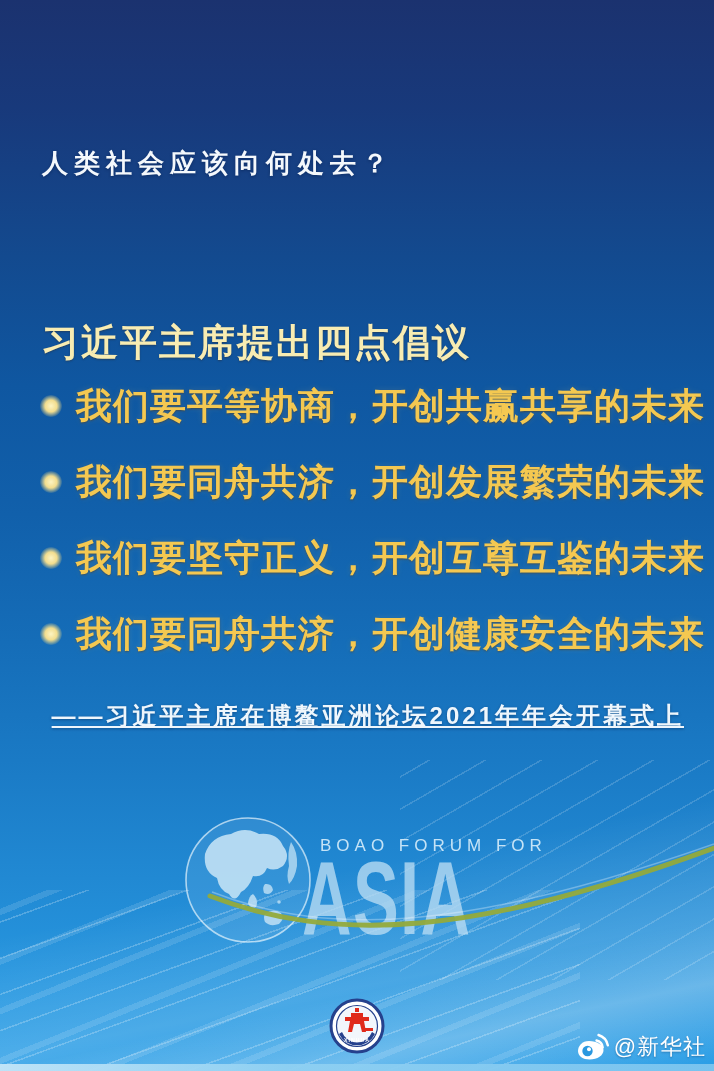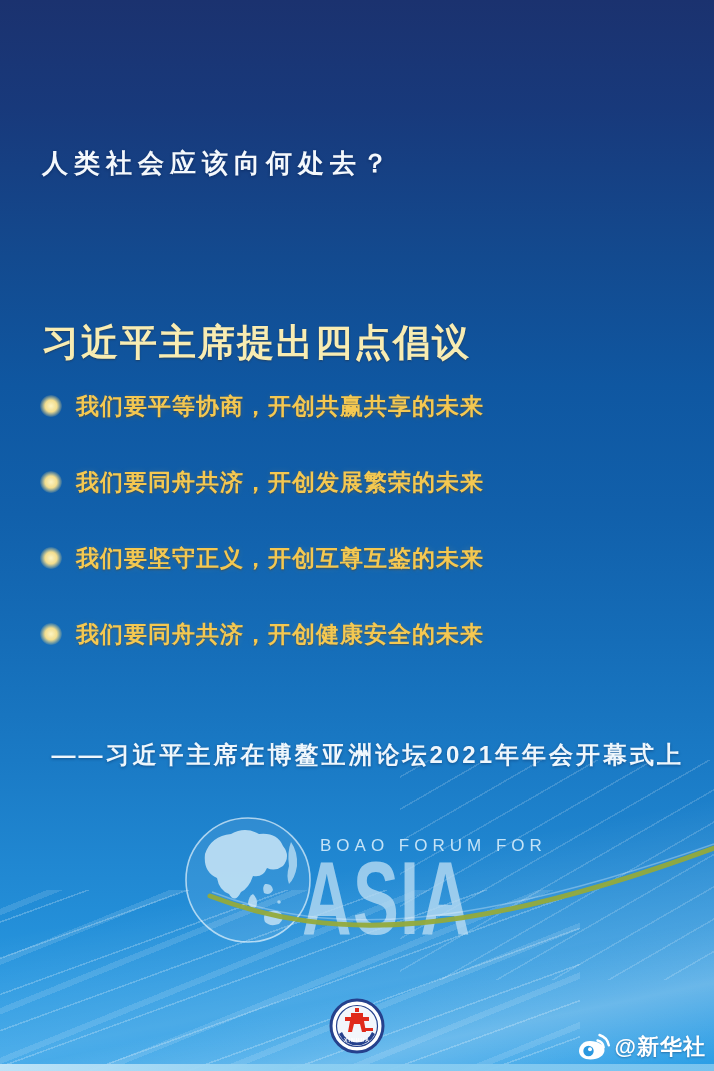--- a/index.html
+++ b/index.html
@@ -67,25 +67,25 @@
   
   .proposals{position:absolute;left:40px;top:384px;width:650px;}
   .proposal-row{display:flex;align-items:center;height:44px;margin-bottom:32px;}
   .bullet-dot{
     width:22px;height:22px;border-radius:50%;flex:0 0 22px;margin-right:14px;
     background:radial-gradient(circle,#fdf4c2 0%,#f2dd8e 38%,rgba(240,216,130,.25) 65%,rgba(240,216,130,0) 75%);
     filter:blur(.5px);
   }
   .proposal-text{
     font-family:"Liberation Serif",serif;font-weight:900;
-    font-size:23px;letter-spacing:1px;color:#f4c851;white-space:nowrap;
+    font-size:36px;letter-spacing:1px;color:#f4c851;white-space:nowrap;
     text-shadow:0 1px 2px rgba(90,50,0,.45), 0 0 6px rgba(255,214,110,.15);
   }
   
-  .attribution{position:absolute;right:30px;top:730px;text-align:right;color:#eef6fc;}
+  .attribution{position:absolute;right:30px;top:691px;text-align:right;color:#eef6fc;text-decoration:underline;}
   .attr-line{
     font-size:24px;font-weight:700;letter-spacing:3px;
     line-height:49px;white-space:nowrap;
     text-shadow:0 1px 3px rgba(0,20,60,.4);
   }
   
   .boao{position:absolute;left:0;top:800px;width:714px;height:190px;}
   .globe{position:absolute;left:183px;top:14px;}
   .boao-small{
     position:absolute;left:320px;top:36px;
@@ -106,21 +106,21 @@
   .producer-text{
     font-size:23px;font-weight:700;letter-spacing:5px;color:#ffffff;white-space:nowrap;
     text-shadow:0 1px 2px rgba(0,30,70,.35);
   }
   
   .weibo{
     position:absolute;right:8px;top:1032px;
     display:flex;align-items:center;gap:5px;color:#ffffff;
   }
   .weibo-text{
-    font-size:22px;font-weight:700;letter-spacing:1px;white-space:nowrap;
+    font-size:22px;font-weight:400;letter-spacing:1px;white-space:nowrap;
     text-shadow:0 1px 2px rgba(0,30,70,.35);
   }
 </style>
 </head>
 <body>
 
 <div class="poster">
 
   <div class="bg-layer">
     <div class="sweep-a"></div>

